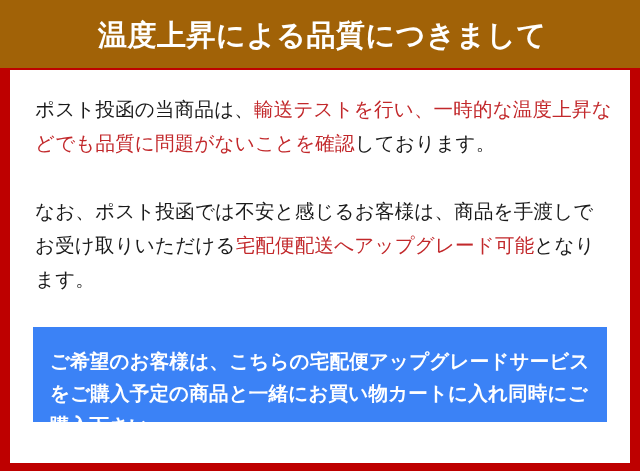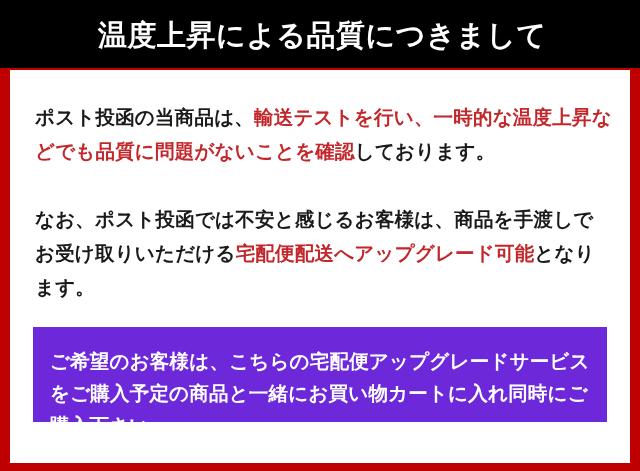--- a/index.html
+++ b/index.html
@@ -18,21 +18,21 @@
     background: #BE0000;
     overflow: hidden;
   }
   
   .header-band {
     position: absolute;
     left: 0;
     top: 0;
     width: 640px;
     height: 68px;
-    background: #000000;
+    background: #a16207;
     box-sizing: border-box;
   }
   .header-title {
     position: absolute;
     left: 98px;
     top: 18px;
     font-size: 29px;
     line-height: 34px;
     font-weight: bold;
     color: #ffffff;
@@ -53,37 +53,36 @@
     position: absolute;
     left: 25px;
     top: 14px;
     width: 578px;
     font-size: 19.5px;
     line-height: 34px;
     color: #1a1a1a;
     letter-spacing: 0.2px;
   }
   .body-text p {
-    margin: 16px 0 34px 0;
-    font-weight: bold;
+    margin: 8px 0 34px 0;
   }
   .body-text p:last-child {
     margin-bottom: 0;
   }
   .hl {
     color: #C2282B;
   }
   
   .callout {
     position: absolute;
     left: 23px;
     top: 257px;
     width: 574px;
     height: 95px;
-    background: #6d28d9;
+    background: #3b82f6;
     box-sizing: border-box;
   }
   .callout-text {
     position: absolute;
     left: 17px;
     top: 18px;
     width: 545px;
     font-size: 19.5px;
     line-height: 32px;
     font-weight: bold;

